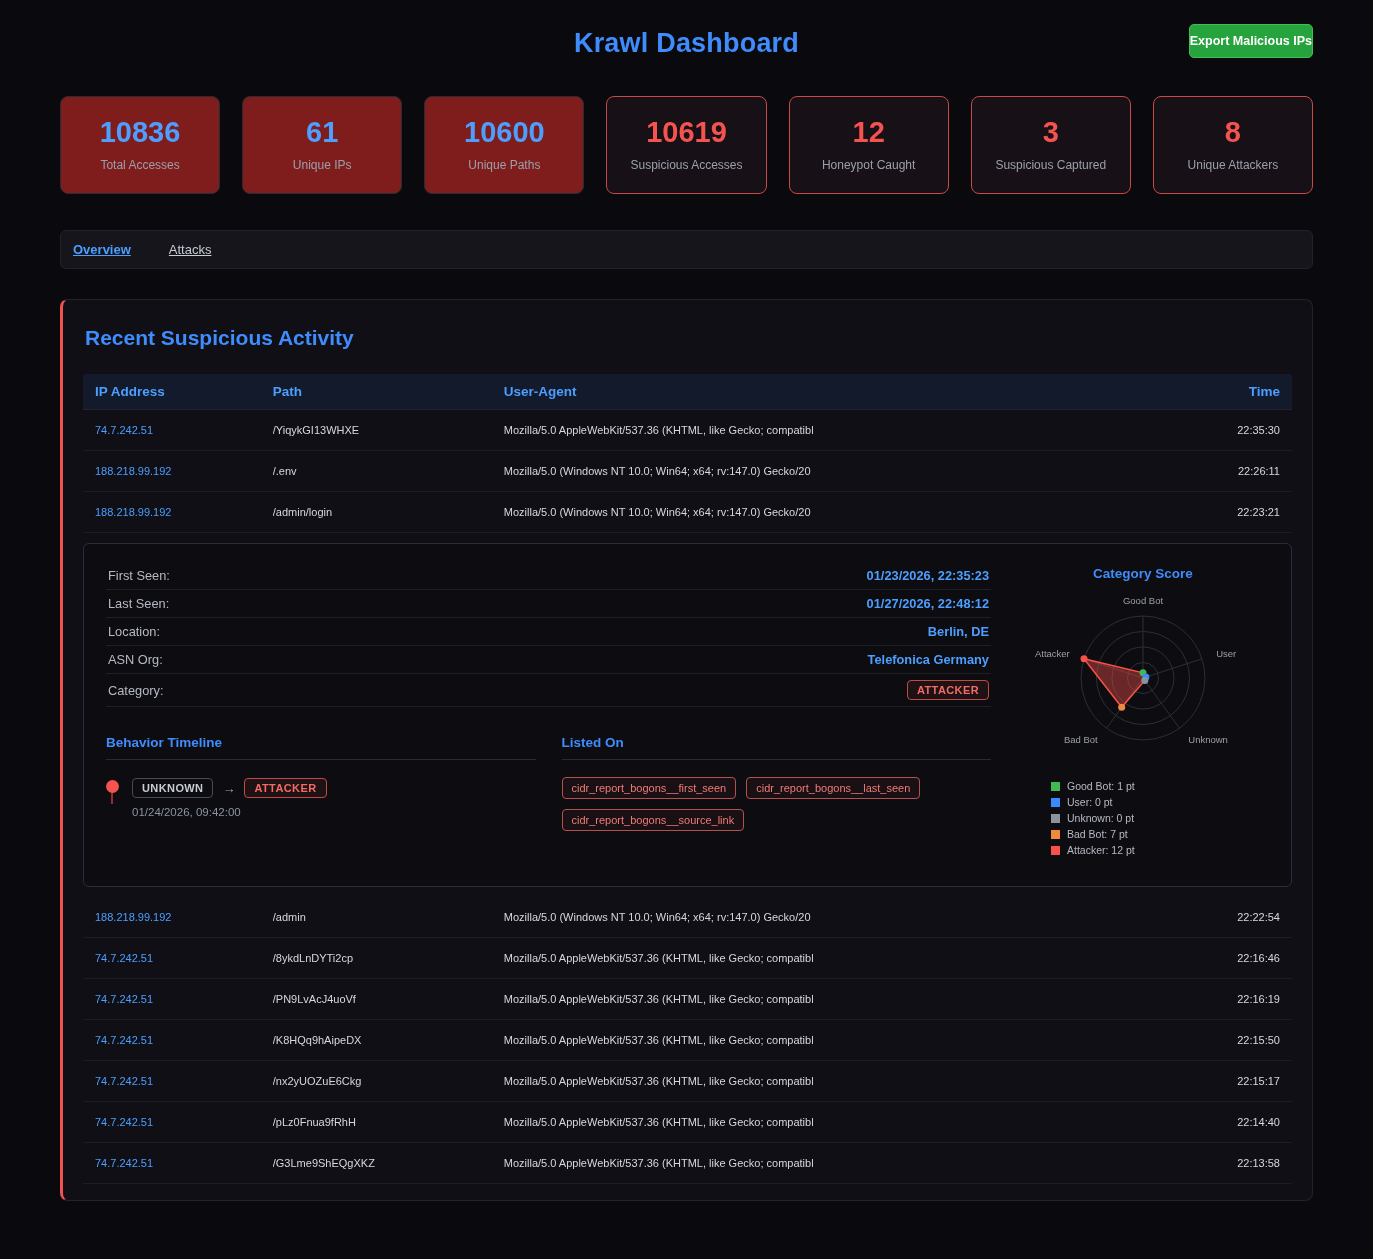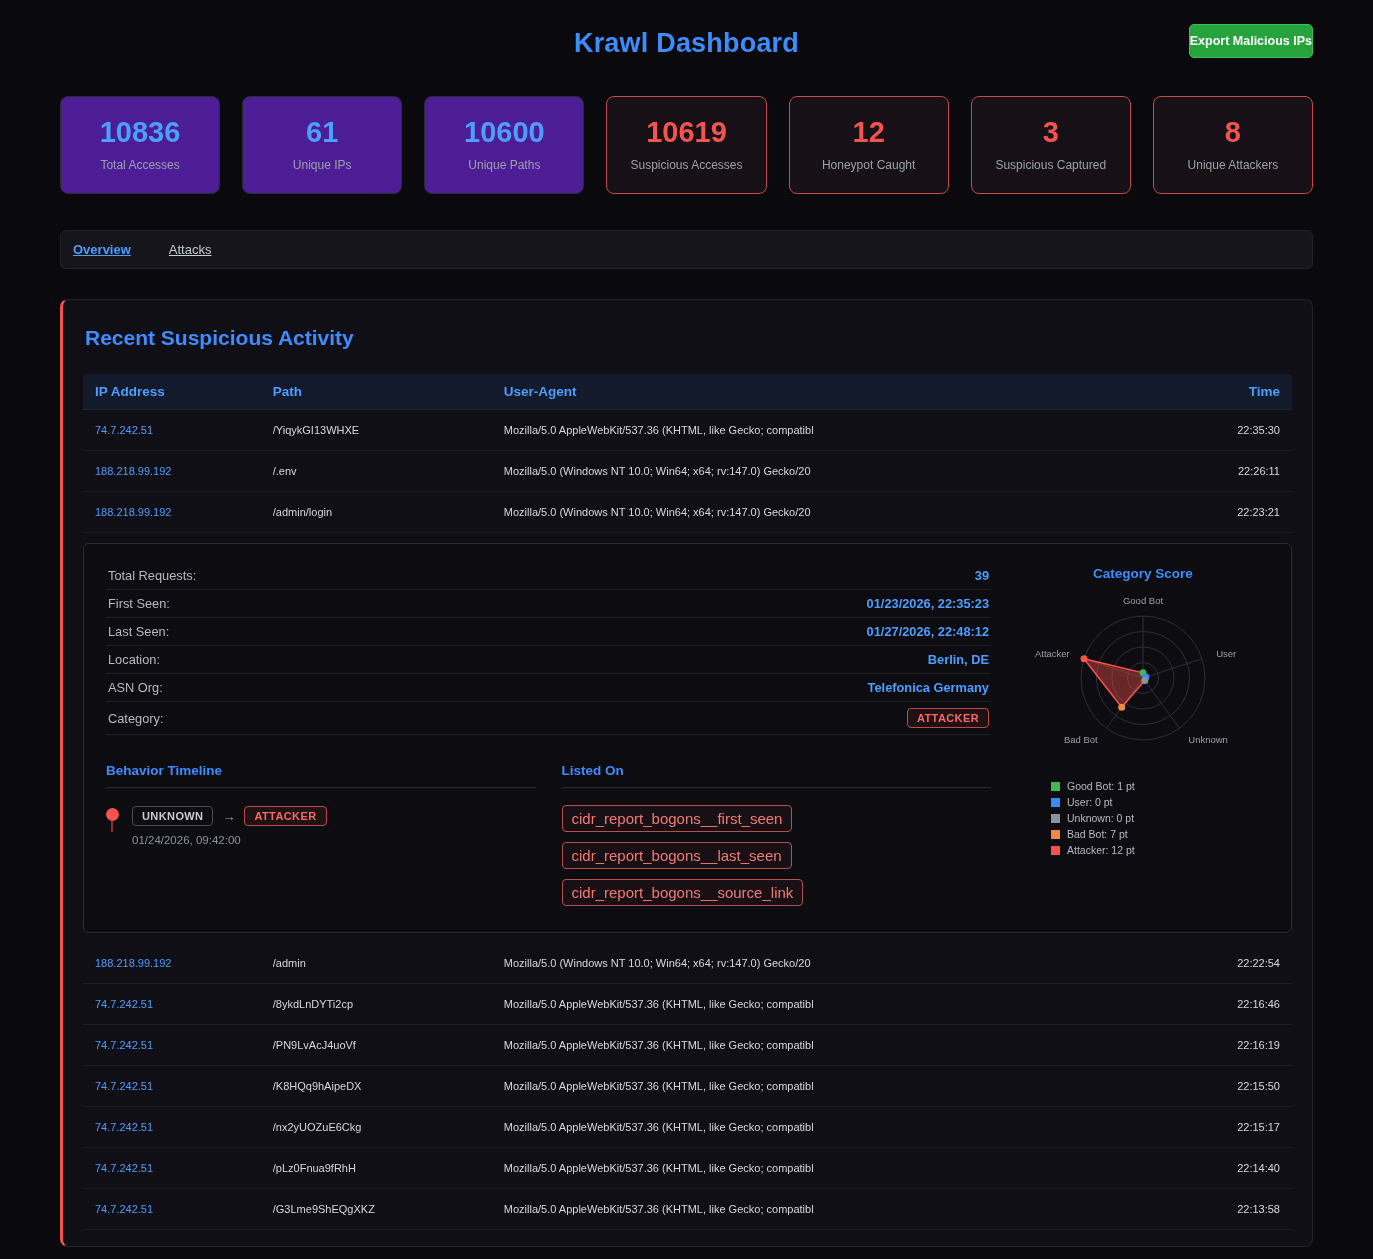--- a/index.html
+++ b/index.html
@@ -22,21 +22,21 @@
   .export-btn {
     position:absolute; right:0; top:8px;
     background:#27a33d; color:#ffffff; font-weight:700; font-size:12.5px;
     border:1px solid #3cbf55; border-radius:5px; padding:9px 0; cursor:pointer;
     font-family:"Liberation Sans", sans-serif;
   }
 
   
   .stats-row { display:flex; gap:22px; margin-bottom:36px; }
   .stat-card {
-    flex:1; background:#4c1d95; border:1px solid #2b2b35; border-radius:8px;
+    flex:1; background:#7f1d1d; border:1px solid #2b2b35; border-radius:8px;
     text-align:center; padding:19px 6px 21px;
   }
   .stat-card .val { font-size:29px; font-weight:700; color:#4d9fff; margin-bottom:9px; }
   .stat-card .stat-label { font-size:12px; color:#9aa0ab; }
   .stat-card.alert { border-color:#c64a46; background:#171016; }
   .stat-card.alert .val { color:#f4534f; }
 
   
   .tabs {
     background:#15151b; border:1px solid #22222b; border-radius:6px;
@@ -87,21 +87,21 @@
     padding-bottom:9px; border-bottom:1px solid #2a2a34;
   }
   .timeline-item { display:flex; gap:13px; margin-top:18px; align-items:flex-start; }
   .marker { width:13px; height:13px; background:#f4534f; border-radius:50%; margin-top:2px; position:relative; flex:none; }
   .marker::after { content:""; position:absolute; left:5px; top:13px; width:2px; height:11px; background:#8f2f2c; }
   .badges-row { display:flex; align-items:center; gap:9px; }
   .arrow { color:#9aa0ab; font-size:13px; }
   .tdate { color:#8d93a0; font-size:11.5px; margin-top:8px; }
   .listed-badges { display:flex; flex-wrap:wrap; gap:10px; margin-top:17px; }
   .listed-badge {
-    font-size:15px; color:#f07b74; border:1px solid #b5514c; border-radius:4px;
+    font-size:11px; color:#f07b74; border:1px solid #b5514c; border-radius:4px;
     padding:4px 9px; background:rgba(244,83,79,0.06);
   }
 
   
   .detail-right { width:252px; flex:none; display:flex; flex-direction:column; align-items:center; }
   .chart-title { color:#3f8cfd; font-size:13.5px; font-weight:700; margin:4px 0 2px; }
   .legend { align-self:flex-start; margin-left:34px; margin-top:8px; }
   .legend-item { display:flex; align-items:center; gap:7px; margin:4px 0; font-size:10.5px; color:#b6bac2; }
   .legend-swatch { width:9px; height:9px; flex:none; }
 </style>
@@ -179,24 +179,20 @@
             <div class="td ip"><a>188.218.99.192</a></div>
             <div class="td">/admin/login</div>
             <div class="td">Mozilla/5.0 (Windows NT 10.0; Win64; x64; rv:147.0) Gecko/20</div>
             <div class="td time">22:23:21</div>
           </div>
         </div>
 
       <div class="detail">
         <div class="detail-left">
           <div>
-              <div class="field">
-                <span class="flabel">Total Requests:</span>
-                <span class="fval">39</span>
-              </div>
               <div class="field">
                 <span class="flabel">First Seen:</span>
                 <span class="fval">01/23/2026, 22:35:23</span>
               </div>
               <div class="field">
                 <span class="flabel">Last Seen:</span>
                 <span class="fval">01/27/2026, 22:48:12</span>
               </div>
               <div class="field">
                 <span class="flabel">Location:</span>

